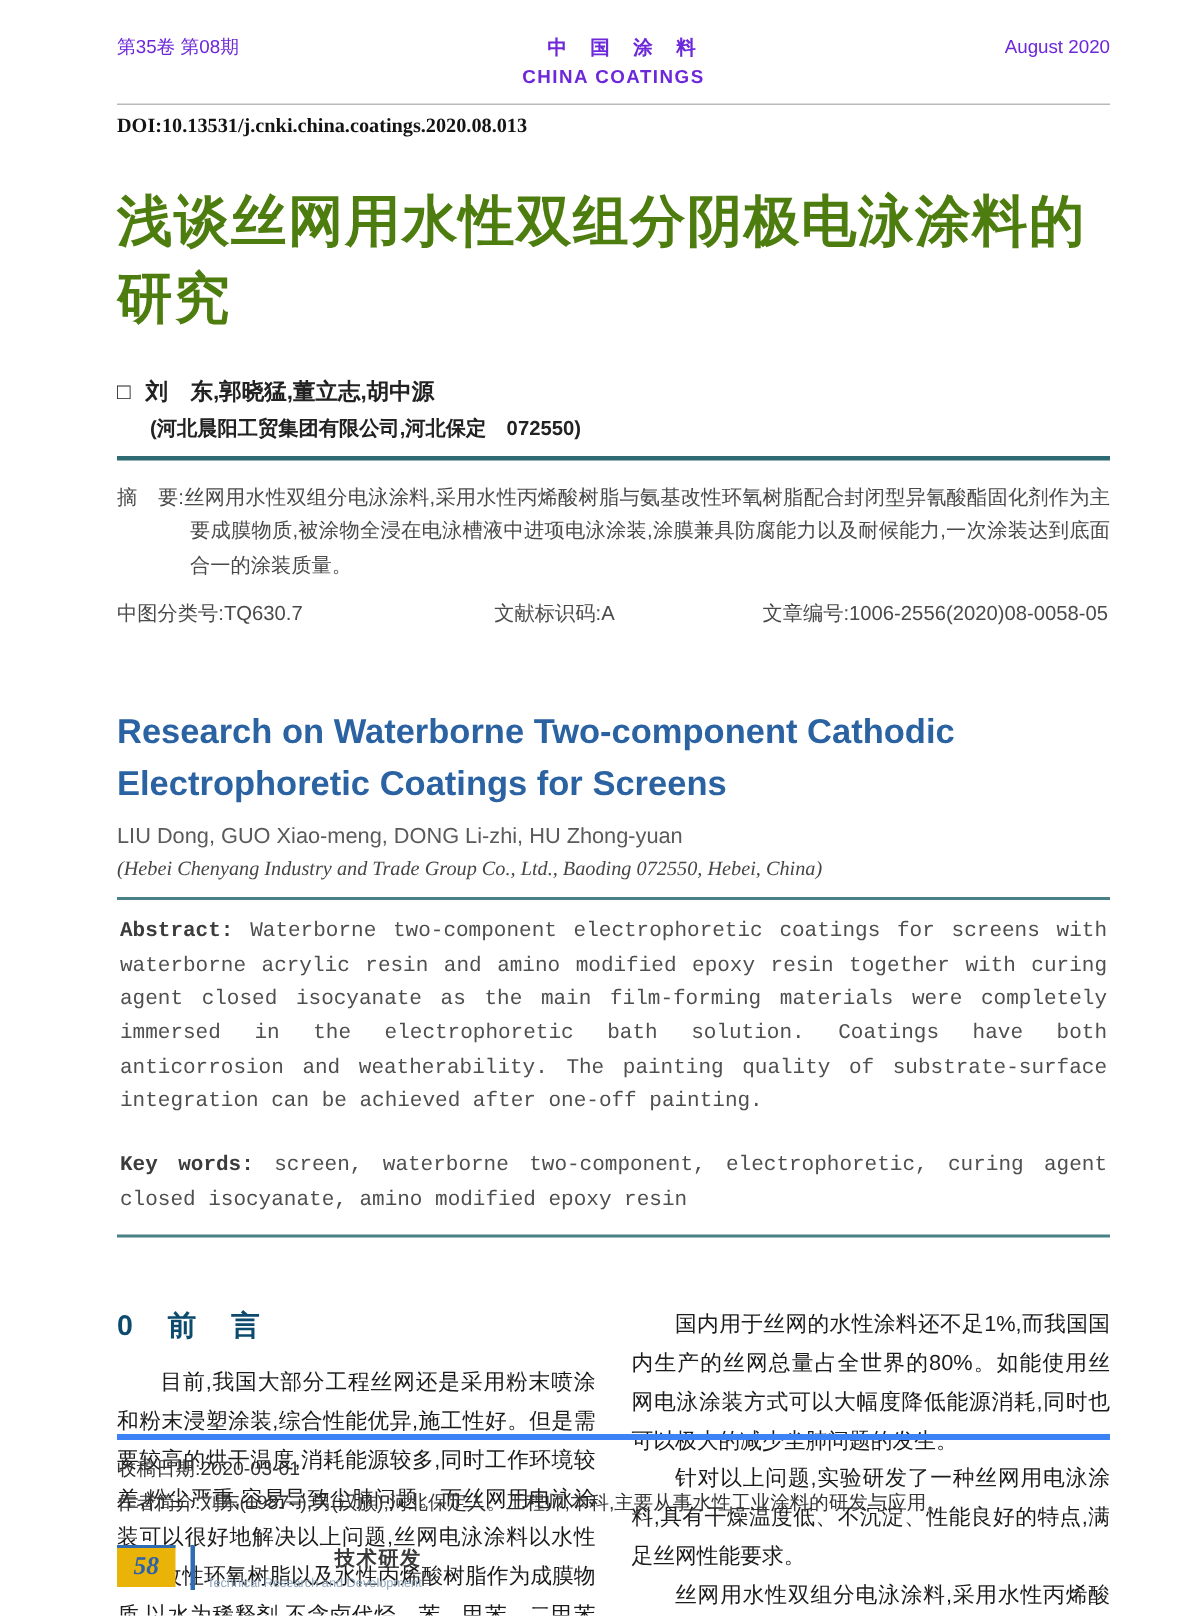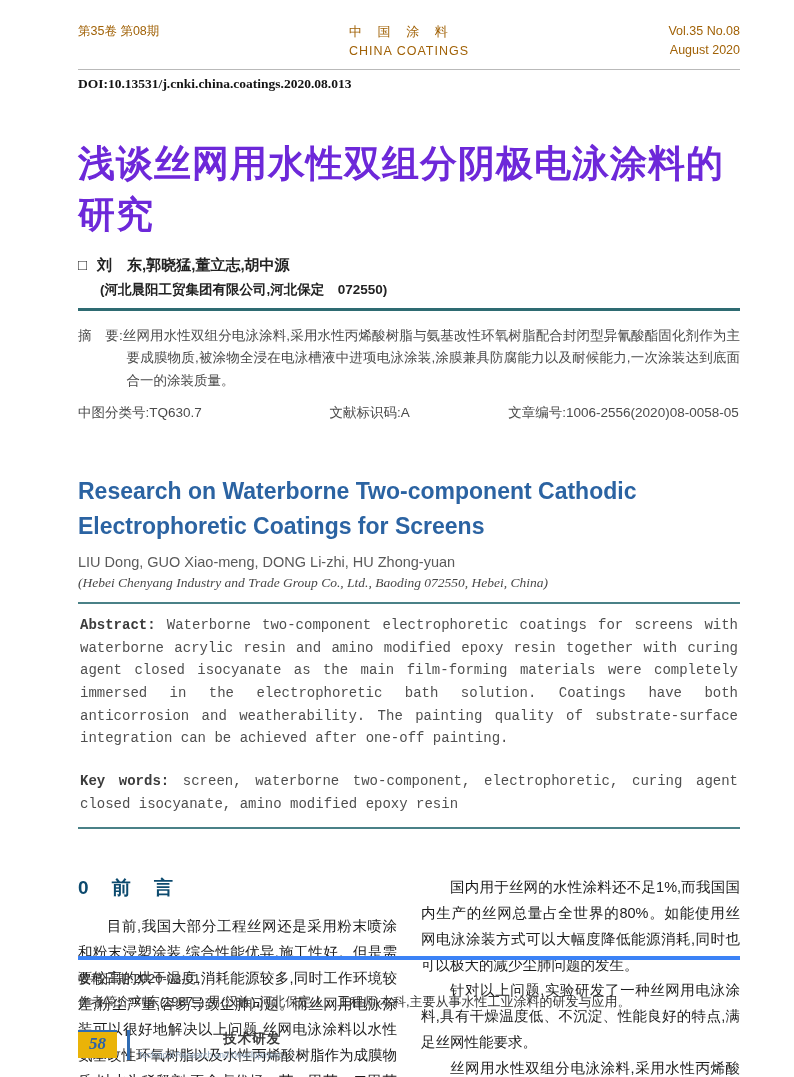--- a/index.html
+++ b/index.html
@@ -14,51 +14,51 @@
   .page {
     position: absolute; inset: 0;
     padding: 22px 54px 0 78px;
   }
 
   
   .jheader {
     display: grid;
     grid-template-columns: 1fr auto 1fr;
     align-items: start;
-    color: #a16207;
+    color: #6d28d9;
     font-size: 12.5px;
     line-height: 1.55;
     padding-bottom: 7px;
     border-bottom: 1px solid #b9b9b9;
   }
   .jheader .left  { text-align: left; }
-  .jheader .center{ text-align: left; }
+  .jheader .center{ text-align: right; font-weight: bold; }
   .jheader .right { text-align: right; }
   .jname-cn { letter-spacing: 6px; font-size: 13px; }
   .jname-en { letter-spacing: 1px; }
 
   .doi {
     margin-top: 6px;
     font-family: "Liberation Serif", serif;
     font-weight: bold;
     font-size: 13.5px;
     color: #141414;
   }
 
   
   .cn-title {
-    margin-top: 46px;
-    color: #6d28d9;
+    margin-top: 30px;
+    color: #4d7c0f;
     font-size: 37px;
     font-weight: bold;
     line-height: 1.38;
     letter-spacing: 1px;
   }
   .cn-authors {
-    margin-top: 16px;
+    margin-top: 28px;
     font-weight: bold;
     font-size: 15px;
     color: #222222;
   }
   .cn-authors .marker { margin-right: 10px; font-weight: normal; }
   .cn-affil {
     margin-top: 6px;
     padding-left: 22px;
     font-weight: bold;
     font-size: 13.5px;
@@ -204,21 +204,20 @@
 
   <div class="jheader">
     <div class="left">
       <div>第35卷 第08期</div>
     </div>
     <div class="center">
       <div class="jname-cn">中 国 涂 料</div>
       <div class="jname-en">CHINA COATINGS</div>
     </div>
     <div class="right">
-      <div>Vol.35 No.08</div>
       <div>August 2020</div>
     </div>
   </div>
 
   <div class="doi">DOI:10.13531/j.cnki.china.coatings.2020.08.013</div>
 
   <h1 class="cn-title">浅谈丝网用水性双组分阴极电泳涂料的研究</h1>
 
   <div class="cn-authors">
     <span class="marker">□</span><span>刘　东,郭晓猛,董立志,胡中源</span>

